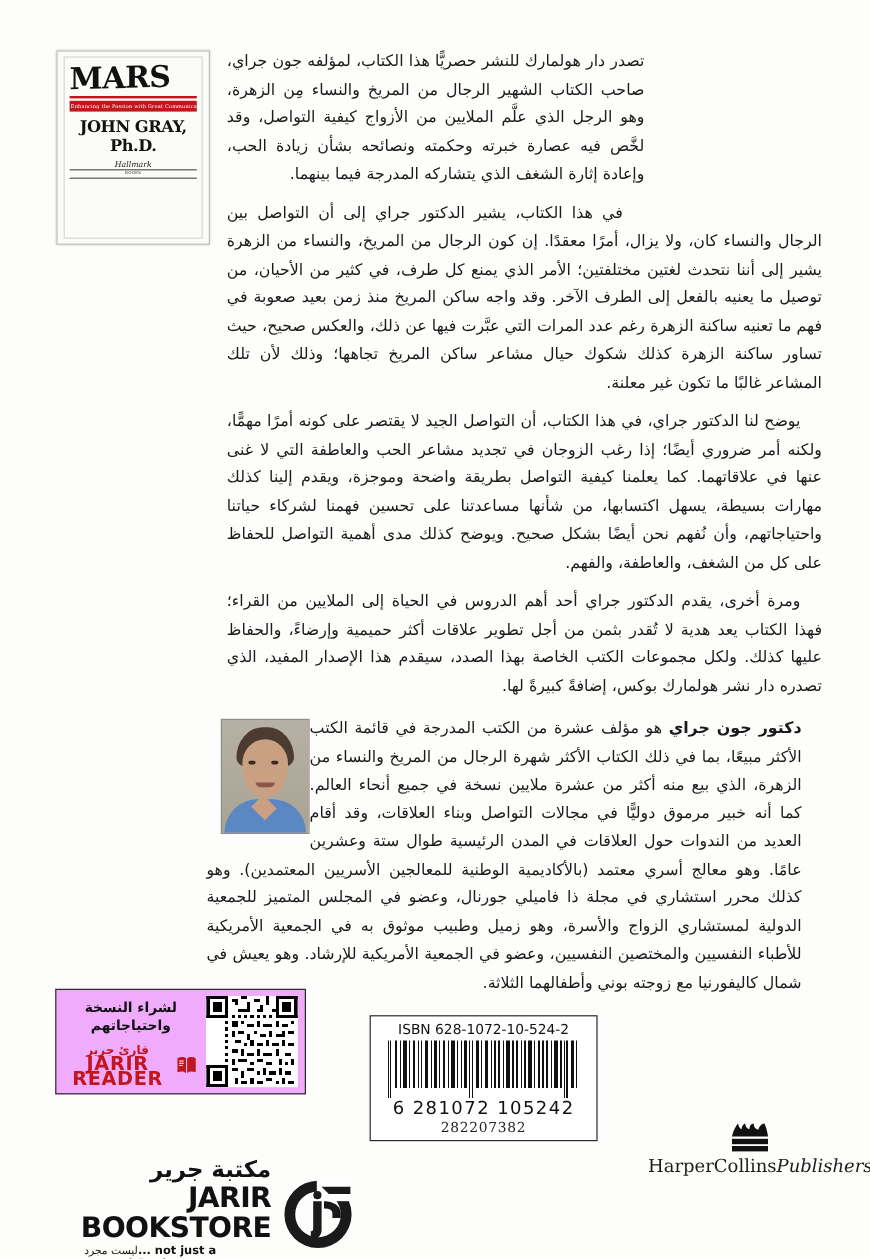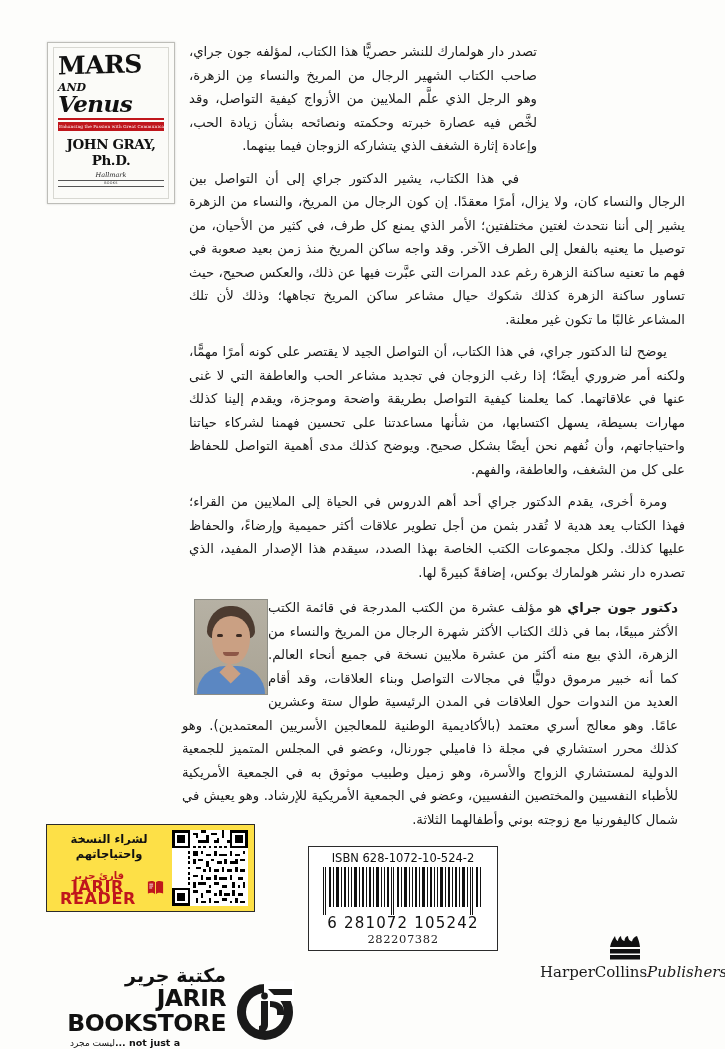--- a/index.html
+++ b/index.html
@@ -164,21 +164,21 @@
   .wrap-cover {
     float: right;
     width: 148px;
     height: 130px;
     shape-outside: inset(0);
   }
 
   
   .bio {
     position: absolute;
-    right: 47px;
+    right: 57px;
     top: 596px;
     width: 496px;
   }
   .bio p {
     margin: 0 0 7px 0;
     font-family: "DejaVu Sans", "Liberation Sans", sans-serif;
     font-size: 13.2px;
     line-height: 23.5px;
     color: #1a1a1a;
     text-align: justify;
@@ -242,21 +242,21 @@
   }
 
   
   .qr-box {
     position: absolute;
     left: 46px;
     top: 824px;
     width: 209px;
     height: 88px;
     border: 1px solid #2b2b2b;
-    background: #fde047;
+    background: #f0abfc;
     box-sizing: border-box;
     display: flex;
     align-items: center;
     padding: 5px 6px;
     gap: 7px;
   }
   .qr {
     width: 76px;
     height: 76px;
     flex: 0 0 auto;
@@ -426,37 +426,33 @@
   .hc-name i { font-style: italic; }
 </style>
 </head>
 <body>
 
 <div class="page">
 
   <div class="cover-thumb">
     <div class="cover-inner">
       <div class="ct-mars">MARS</div>
-      <div class="ct-and-venus">
-        <span class="ct-and">AND</span>
-        <span class="ct-venus">Venus</span>
-      </div>
       <div class="ct-rule"></div>
       <div class="ct-tag">Enhancing the Passion with Great Communication</div>
       <div class="ct-author">JOHN GRAY, Ph.D.</div>
       <div class="ct-pub">
         <span class="ct-pub-name">Hallmark</span>
         <span class="ct-pub-sub">BOOKS</span>
       </div>
     </div>
   </div>
 
   <div class="blurb">
     <div class="wrap-cover"></div>
-    <p class="ar first">تصدر دار هولمارك للنشر حصريًّا هذا الكتاب، لمؤلفه جون جراي، صاحب الكتاب الشهير الرجال من المريخ والنساء مِن الزهرة، وهو الرجل الذي علَّم الملايين من الأزواج كيفية التواصل، وقد لخَّص فيه عصارة خبرته وحكمته ونصائحه بشأن زيادة الحب، وإعادة إثارة الشغف الذي يتشاركه الزوجان فيما بينهما.</p>
+    <p class="ar first">تصدر دار هولمارك للنشر حصريًّا هذا الكتاب، لمؤلفه جون جراي، صاحب الكتاب الشهير الرجال من المريخ والنساء مِن الزهرة، وهو الرجل الذي علَّم الملايين من الأزواج كيفية التواصل، وقد لخَّص فيه عصارة خبرته وحكمته ونصائحه بشأن زيادة الحب، وإعادة إثارة الشغف الذي يتشاركه المدرجة فيما بينهما.</p>
     <p class="ar">في هذا الكتاب، يشير الدكتور جراي إلى أن التواصل بين الرجال والنساء كان، ولا يزال، أمرًا معقدًا. إن كون الرجال من المريخ، والنساء من الزهرة يشير إلى أننا نتحدث لغتين مختلفتين؛ الأمر الذي يمنع كل طرف، في كثير من الأحيان، من توصيل ما يعنيه بالفعل إلى الطرف الآخر. وقد واجه ساكن المريخ منذ زمن بعيد صعوبة في فهم ما تعنيه ساكنة الزهرة رغم عدد المرات التي عبَّرت فيها عن ذلك، والعكس صحيح، حيث تساور ساكنة الزهرة كذلك شكوك حيال مشاعر ساكن المريخ تجاهها؛ وذلك لأن تلك المشاعر غالبًا ما تكون غير معلنة.</p>
     <p class="ar">يوضح لنا الدكتور جراي، في هذا الكتاب، أن التواصل الجيد لا يقتصر على كونه أمرًا مهمًّا، ولكنه أمر ضروري أيضًا؛ إذا رغب الزوجان في تجديد مشاعر الحب والعاطفة التي لا غنى عنها في علاقاتهما. كما يعلمنا كيفية التواصل بطريقة واضحة وموجزة، ويقدم إلينا كذلك مهارات بسيطة، يسهل اكتسابها، من شأنها مساعدتنا على تحسين فهمنا لشركاء حياتنا واحتياجاتهم، وأن نُفهم نحن أيضًا بشكل صحيح. ويوضح كذلك مدى أهمية التواصل للحفاظ على كل من الشغف، والعاطفة، والفهم.</p>
     <p class="ar">ومرة أخرى، يقدم الدكتور جراي أحد أهم الدروس في الحياة إلى الملايين من القراء؛ فهذا الكتاب يعد هدية لا تُقدر بثمن من أجل تطوير علاقات أكثر حميمية وإرضاءً، والحفاظ عليها كذلك. ولكل مجموعات الكتب الخاصة بهذا الصدد، سيقدم هذا الإصدار المفيد، الذي تصدره دار نشر هولمارك بوكس، إضافةً كبيرةً لها.</p>
   </div>
 
   <div class="bio">
     <div class="author-photo">
       <div class="ap-shirt"></div>
       <div class="ap-hair"></div>
       <div class="ap-face"></div>

